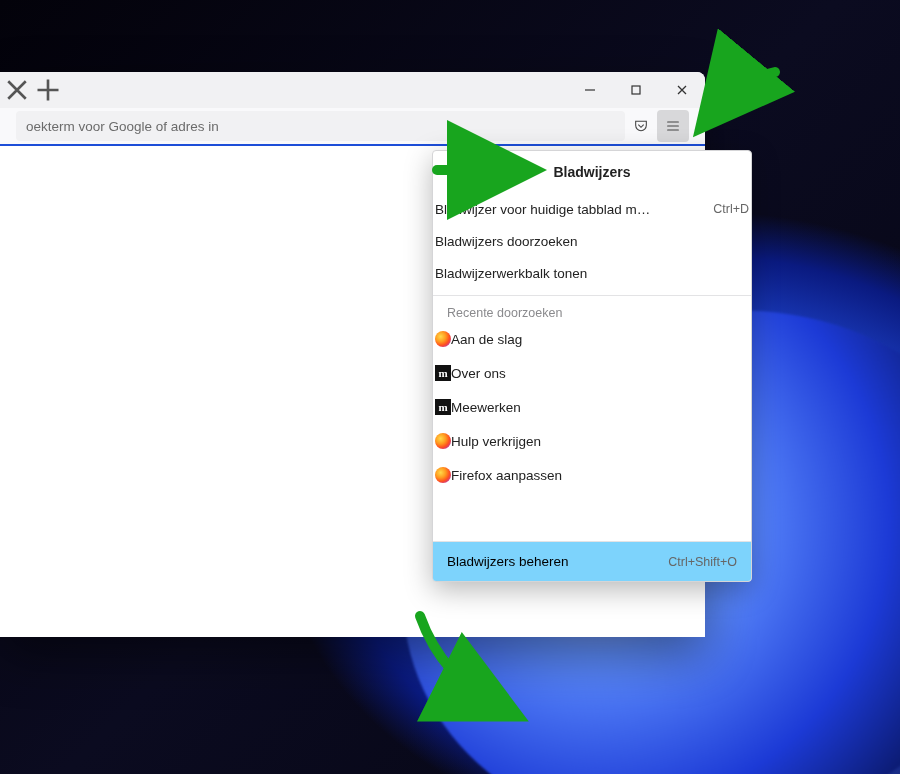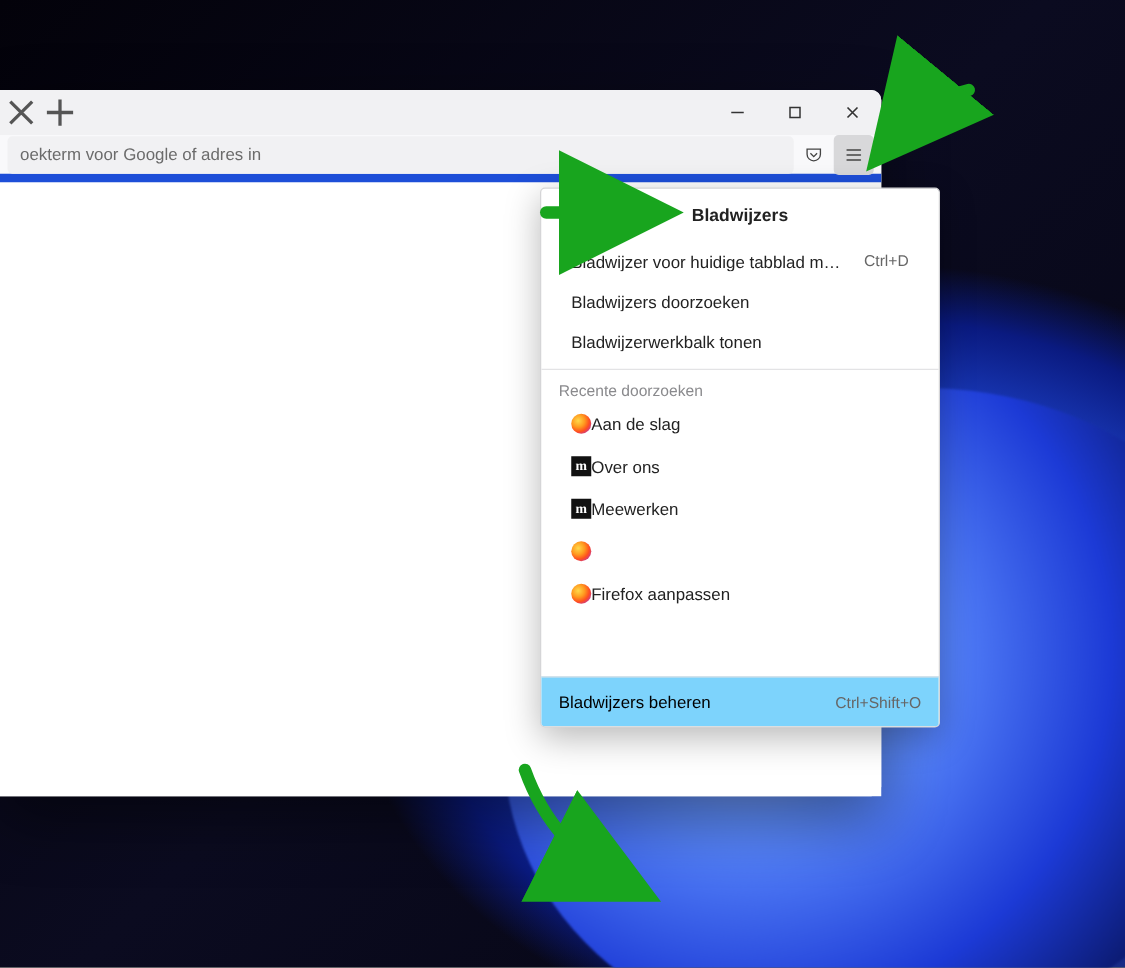--- a/index.html
+++ b/index.html
@@ -57,23 +57,23 @@
     .win-btn {
       width: 46px; height: 36px;
       display: flex; align-items: center; justify-content: center;
       font-size: 13px; color: #333;
       cursor: pointer;
     }
 
     .toolbar {
       height: 38px;
       background: #f9f9fb;
-      border-bottom: 7px solid #1d4ed8;
+      border-bottom: 2px solid #1d4ed8;
       display: flex; align-items: center;
-      padding: 0 6px;
+      padding: 0 16px;
     }
     .addr {
       flex: 1;
       height: 30px;
       background: #f1f1f3;
       border-radius: 4px;
       display: flex; align-items: center;
       padding: 0 10px;
       font-size: 13.5px;
       color: #6b6b6b;
@@ -113,21 +113,21 @@
     }
     .menu-back {
       position: absolute; left: 8px; top: 50%; transform: translateY(-50%);
       width: 24px; height: 24px;
       display: flex; align-items: center; justify-content: center;
       cursor: pointer;
       color: #444;
     }
     .menu-item {
       height: 32px;
-      padding: 0 24px;
+      padding: 0 2px;
       display: flex; align-items: center;
       font-size: 13.5px;
       color: #222;
       cursor: pointer;
     }
     .menu-item .label { flex: 1; overflow: hidden; text-overflow: ellipsis; white-space: nowrap; }
     .menu-item .shortcut { color: #666; font-size: 12.5px; margin-left: 10px; }
     .menu-sep { height: 1px; background: #e3e3e5; margin: 6px 0; }
     .menu-section-title {
       padding: 4px 14px 2px;
@@ -255,20 +255,21 @@
   <div class="menu-item bm-item">
     <span class="bm-icon m">m</span>
     <span class="label">Over ons</span>
   </div>
   <div class="menu-item bm-item">
     <span class="bm-icon m">m</span>
     <span class="label">Meewerken</span>
   </div>
   <div class="menu-item bm-item">
     <span class="bm-icon firefox"></span>
+    <span class="label">Hulp verkrijgen</span>
   </div>
   <div class="menu-item bm-item">
     <span class="bm-icon firefox"></span>
     <span class="label">Firefox aanpassen</span>
   </div>
 
   <div class="menu-spacer"></div>
 
   <div class="menu-footer-item">
     <span class="label">Bladwijzers beheren</span>

